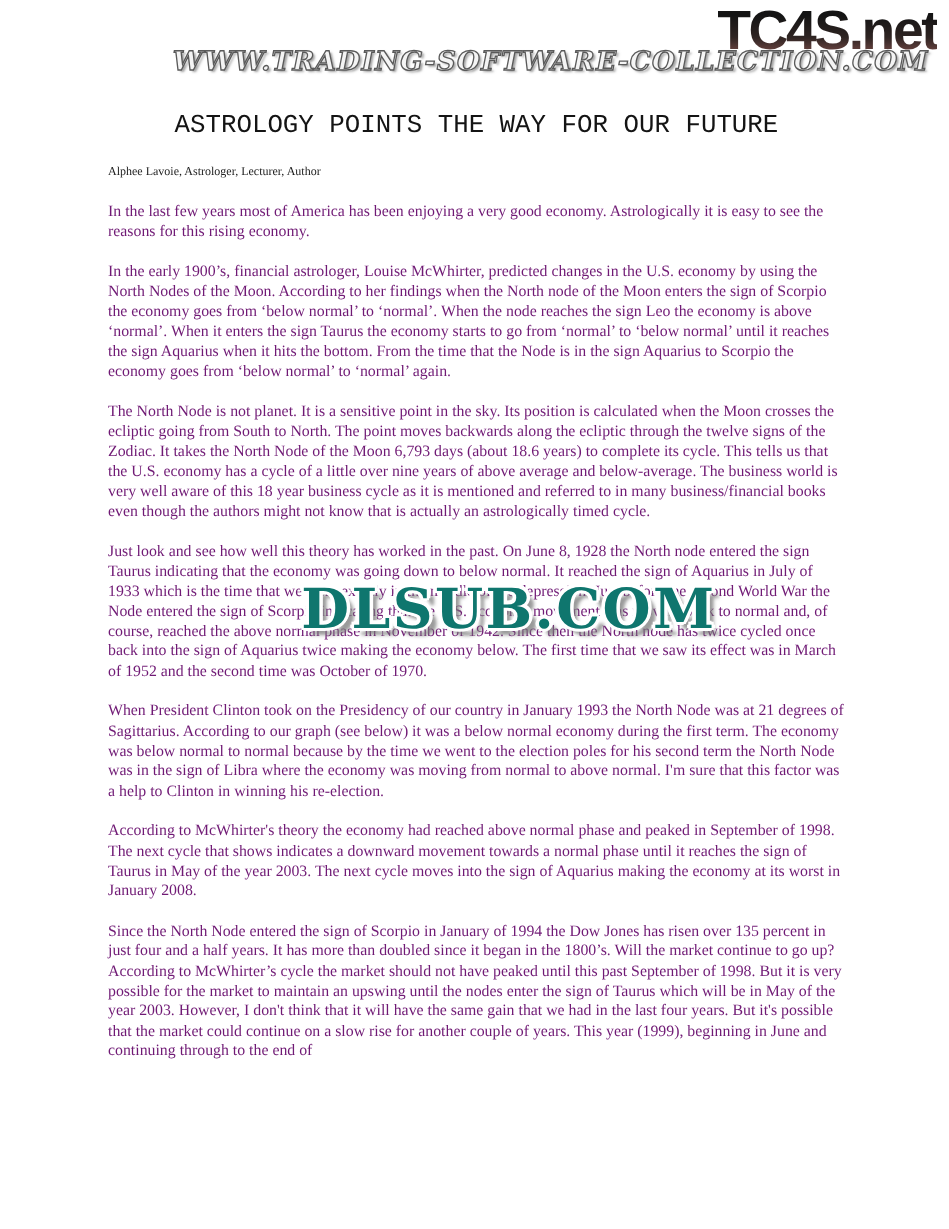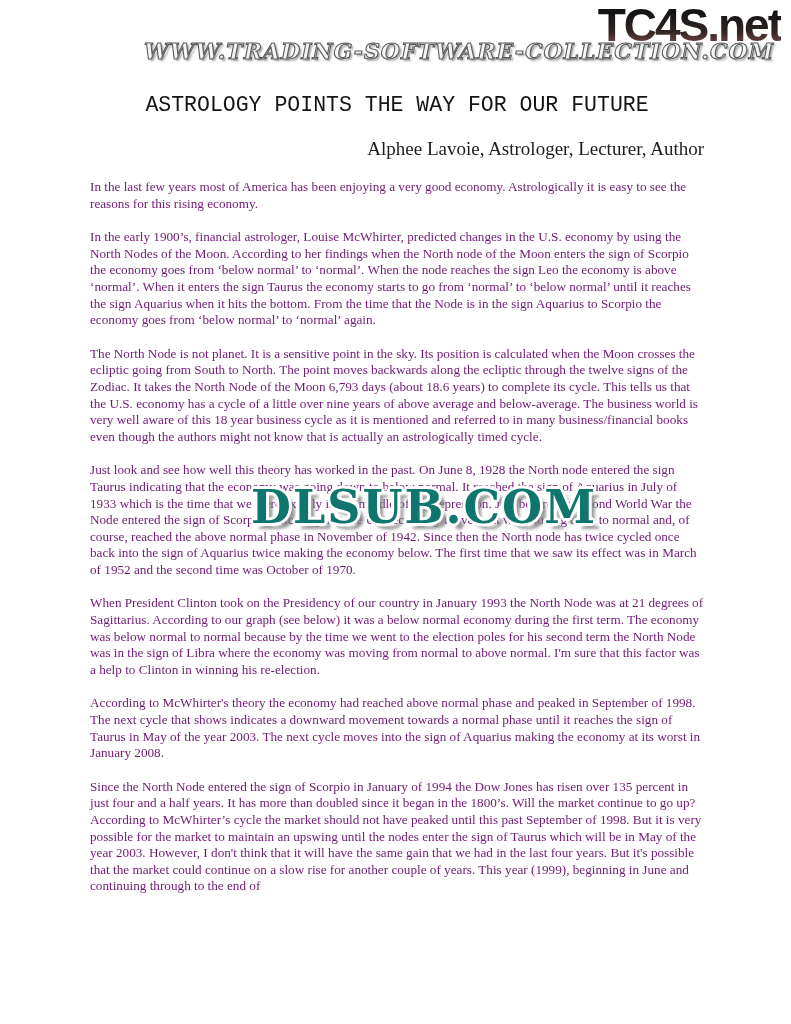--- a/index.html
+++ b/index.html
@@ -23,21 +23,21 @@
     background:linear-gradient(180deg,#141414 25%,#2e2422 62%,#8a5550 100%);
     -webkit-background-clip:text; background-clip:text; color:transparent;text-align:right;
   }
   
   .content { position:absolute; left:90px; top:0; width:614px; }
   .title {
     margin:92px 0 0 0; font-weight:normal; text-align:center;
     font-size:21.5px; line-height:27px; color:#141414;
     font-family:Liberation Mono, monospace;
   }
-  .byline { margin-top:19px; text-align:right; font-size:19px; color:#1c1c1c; }
+  .byline { margin-top:19px; text-align:left; font-size:10px; color:#1c1c1c; }
   .content p {
     margin:0 0 17px 0; font-size:13.2px; line-height:16.6px;
     text-align:left; color:#701a75;
   }
   .content p.first { margin-top:19px; }
   
   .dlsub {
     position:absolute; left:251px; top:480px; white-space:nowrap;
     font-family:"DejaVu Serif", serif; font-weight:bold;
     font-size:46px; letter-spacing:2px; color:#0f766e;

